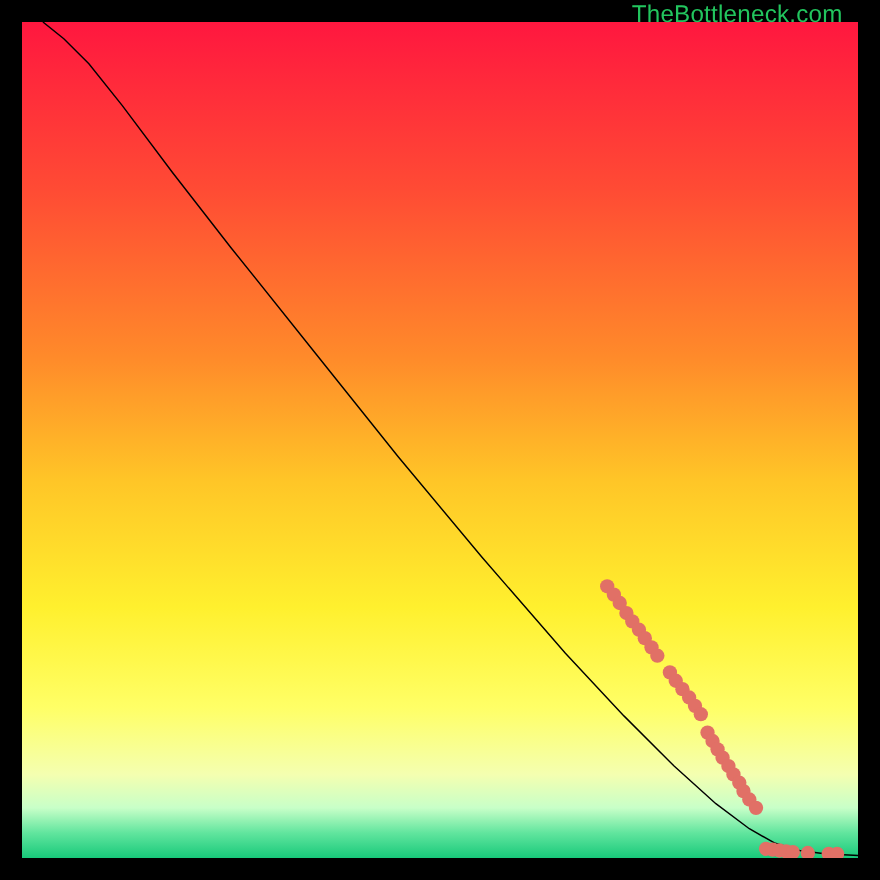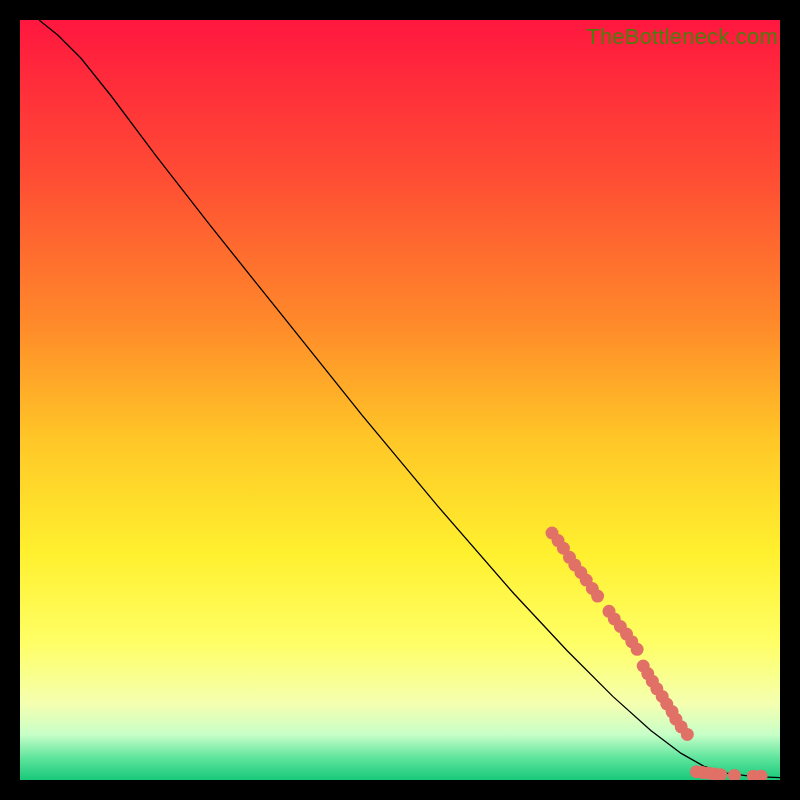--- a/index.html
+++ b/index.html
@@ -22,28 +22,27 @@
   .plot {
     position: absolute;
     left: 0;
     top: 0;
     width: 760px;
     height: 760px;
   }
   .watermark {
     position: absolute;
     top: 0px;
-    right: 22px;
-    color: #4d7c0f;
+    right: 34px;
+    color: #22c55e;
     font-size: 22px;
     font-weight: 500;
     letter-spacing: 0.2px;
     z-index: 50;
     user-select: none;
-    margin-top: 24px;
   }
   svg { display: block; }
 </style>
 </head>
 <body>
 
 <div class="watermark">TheBottleneck.com</div>
 
 <div class="frame">
   <svg class="plot" viewBox="0 0 760 760">

